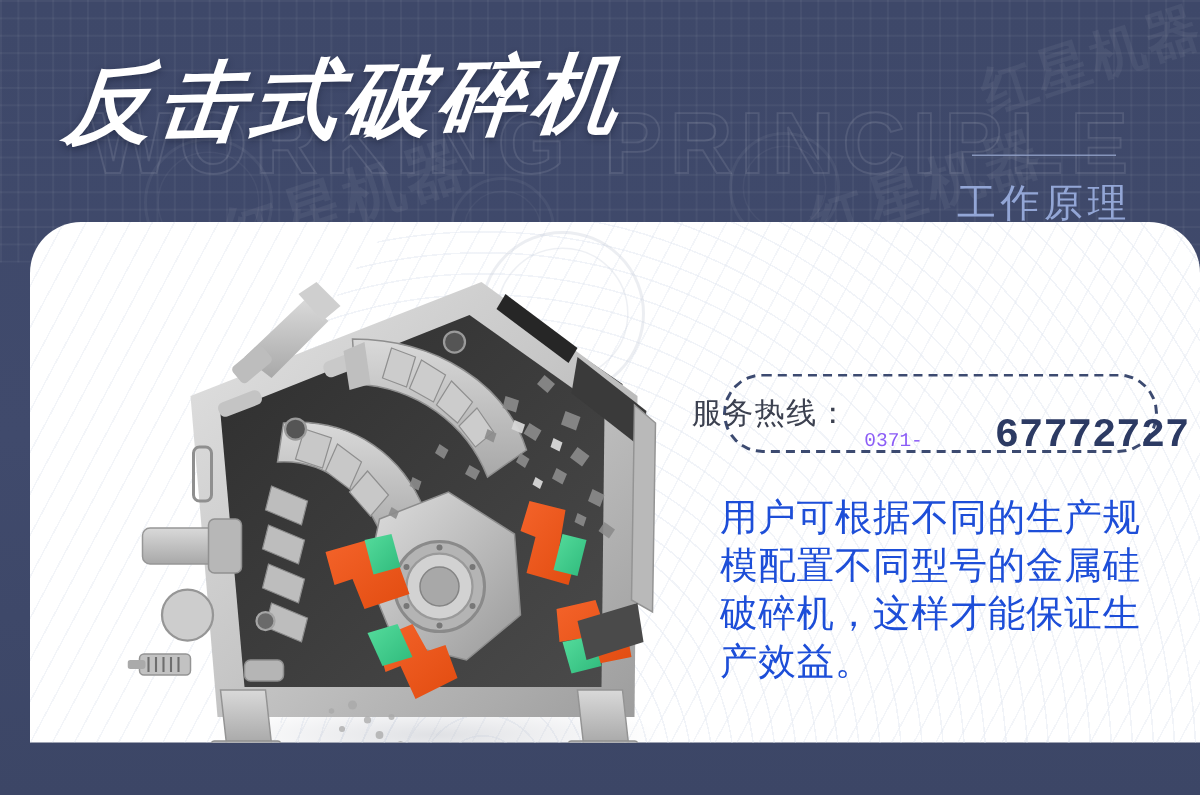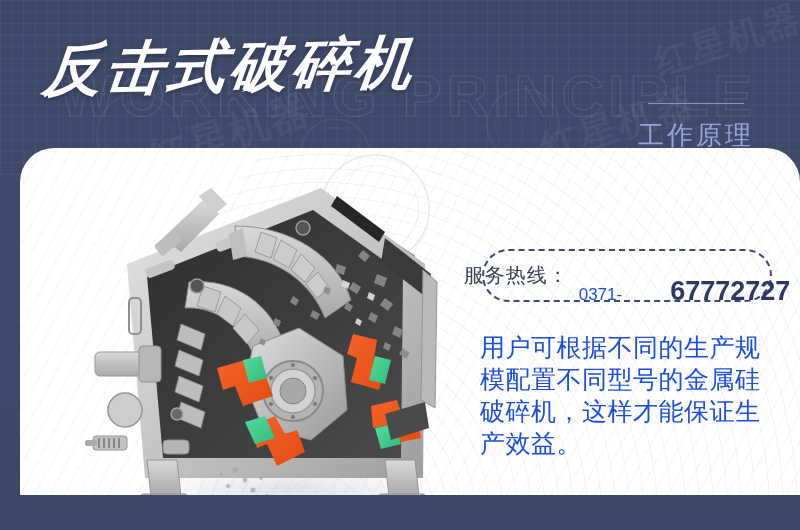--- a/index.html
+++ b/index.html
@@ -92,20 +92,21 @@
   }
   
   .card {
     position:absolute;
     left:20px; top:148px;
     width:780px; height:347px;
     background:#ffffff;
     border-top-left-radius:34px;
     border-top-right-radius:34px;
     overflow:hidden;
+    font-family:Liberation Mono, monospace;
   }
   
   .card-stripes {
     position:absolute; inset:0;
     background:
       repeating-linear-gradient(
         -62deg,
         rgba(230,234,242,0) 0px,
         rgba(230,234,242,0) 12px,
         rgba(226,231,240,.75) 12px,
@@ -155,22 +156,22 @@
     gap:10px;
     background:transparent;
   }
   .hotline-label {
     font-size:20px;
     color:#3c4150;
     letter-spacing:1px;
     white-space:nowrap;
   }
   .hotline-prefix {
-    font-size:17px;
-    color:#1d4ed8;
+    font-size:13px;
+    color:#8b5cf6;
     letter-spacing:0px;
     margin-top:40px;
   }
   .hotline-number {
     font-size:27px;
     font-weight:700;
     color:#2c3a63;
     letter-spacing:0px;
     margin-left:48px;
   }

